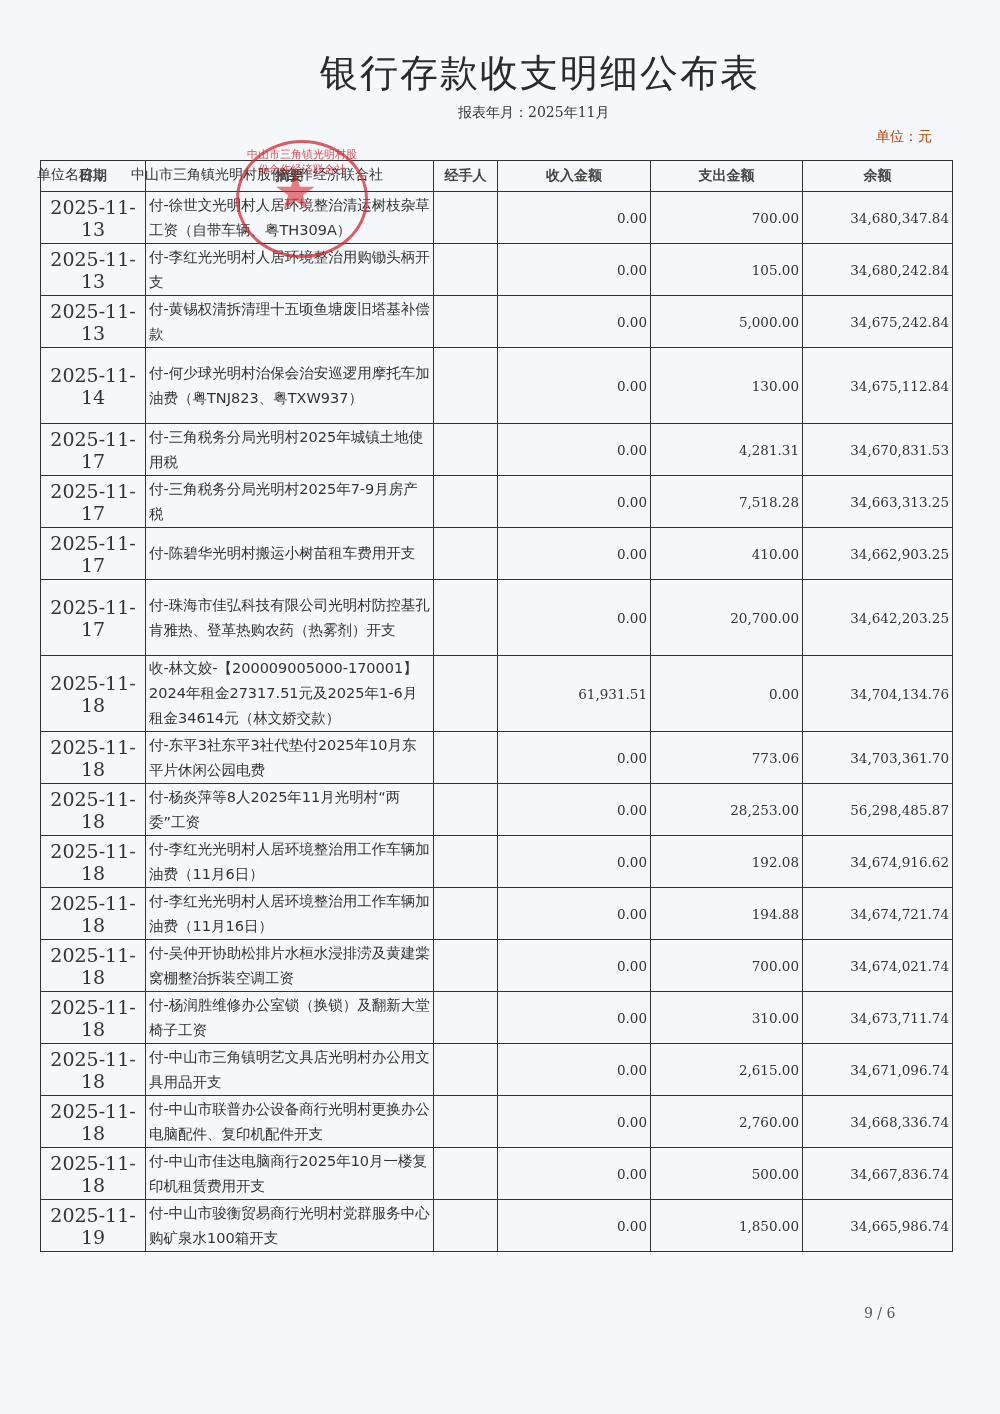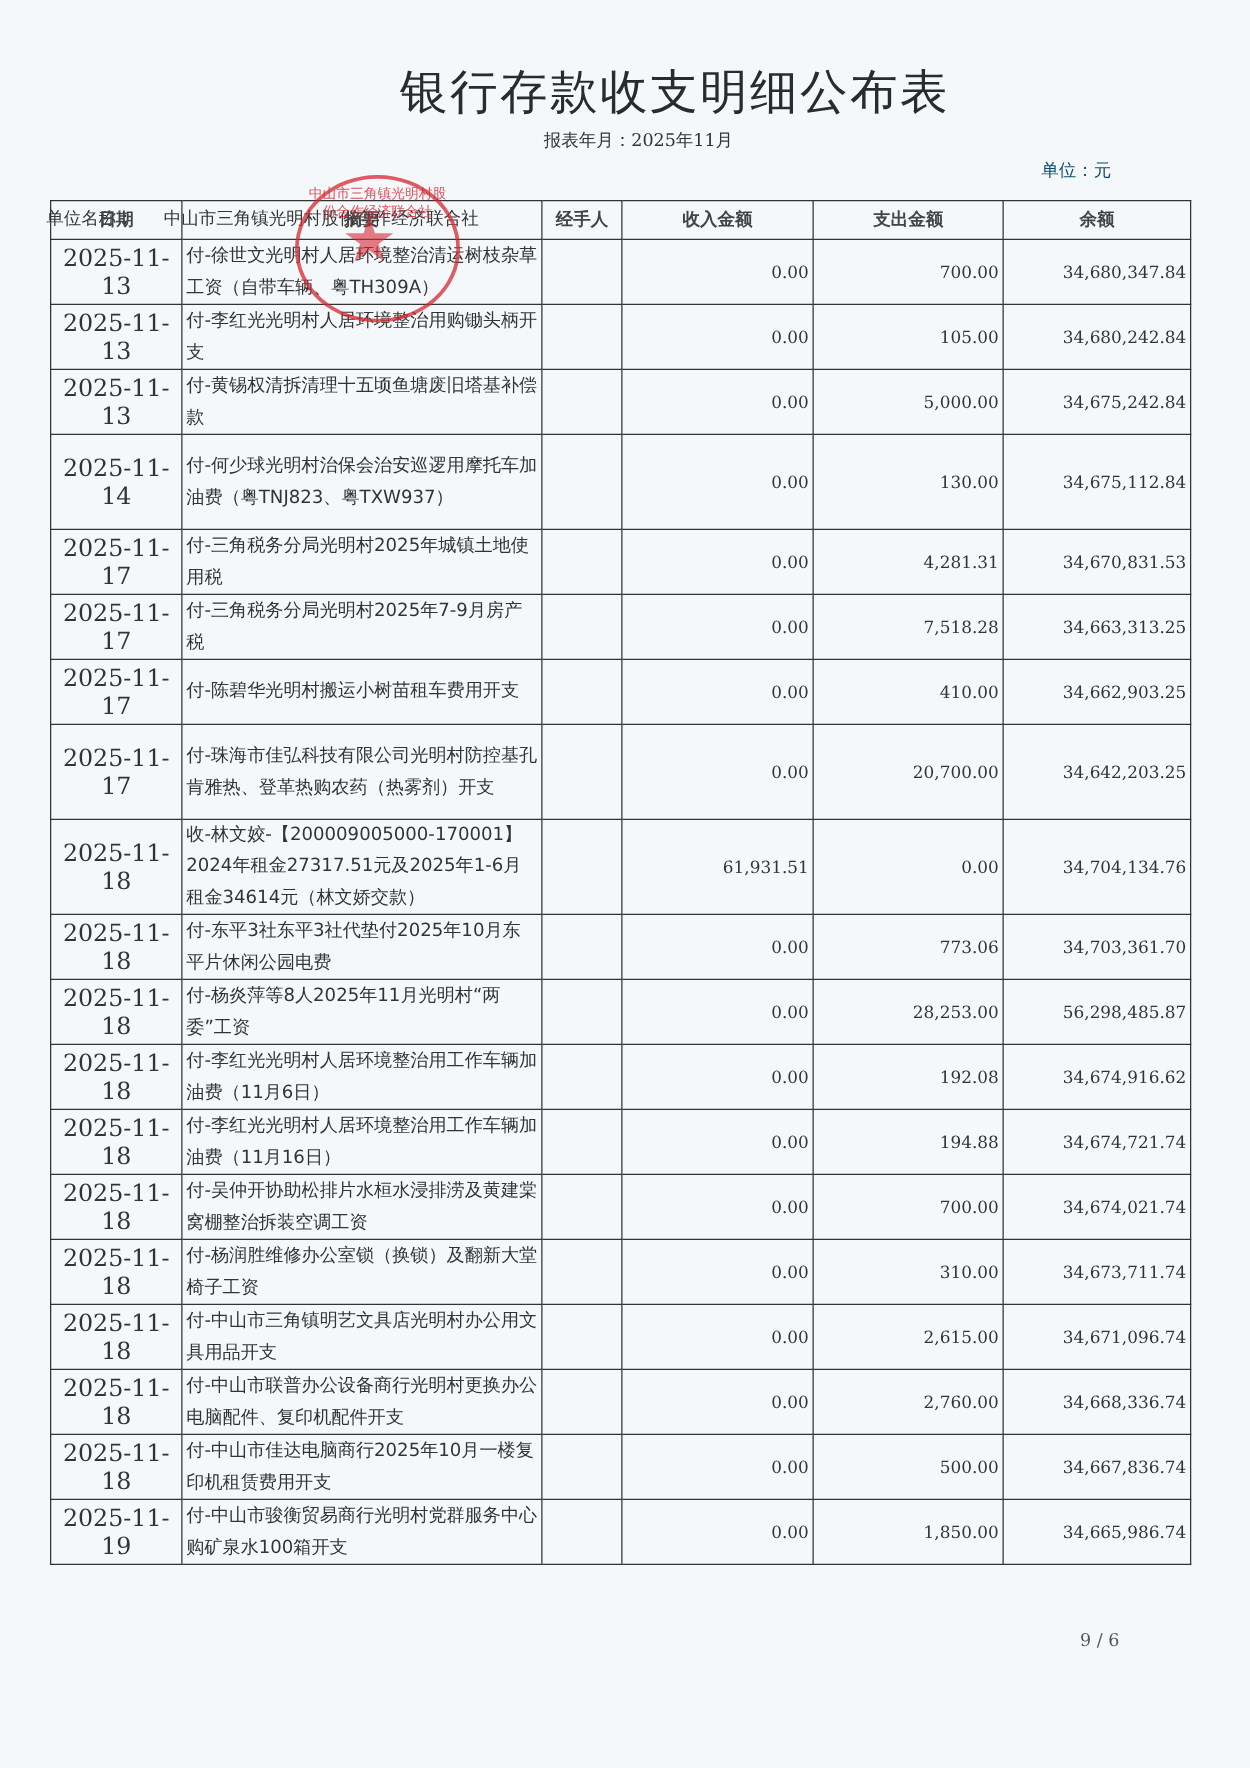--- a/index.html
+++ b/index.html
@@ -23,39 +23,39 @@
       text-align: center;
       font-family: "DejaVu Sans", "Liberation Sans", sans-serif;
       font-size: 38px;
       letter-spacing: 2px;
       color: #2b2b2b;
       font-weight: normal;
     }
     .subtitle {
       position: absolute;
       top: 104px;
-      left: 435px;
+      left: 458px;
       font-size: 14px;
       color: #333;
     }
     .org-line {
       position: absolute;
       top: 134px;
       left: 37px;
       font-size: 14px;
       color: #333;
       margin-top: 32px;
     }
     .org-line .org-name { margin-left: 24px; }
     .unit-line {
       position: absolute;
       top: 128px;
-      left: 833px;
-      font-size: 14px;
-      color: #0c4a6e;
+      left: 876px;
+      font-size: 14px;
+      color: #c2410c;
     }
     table.ledger {
       position: absolute;
       top: 160px;
       left: 40px;
       border-collapse: collapse;
       font-size: 14px;
       table-layout: fixed;
     }
     table.ledger th, table.ledger td {

